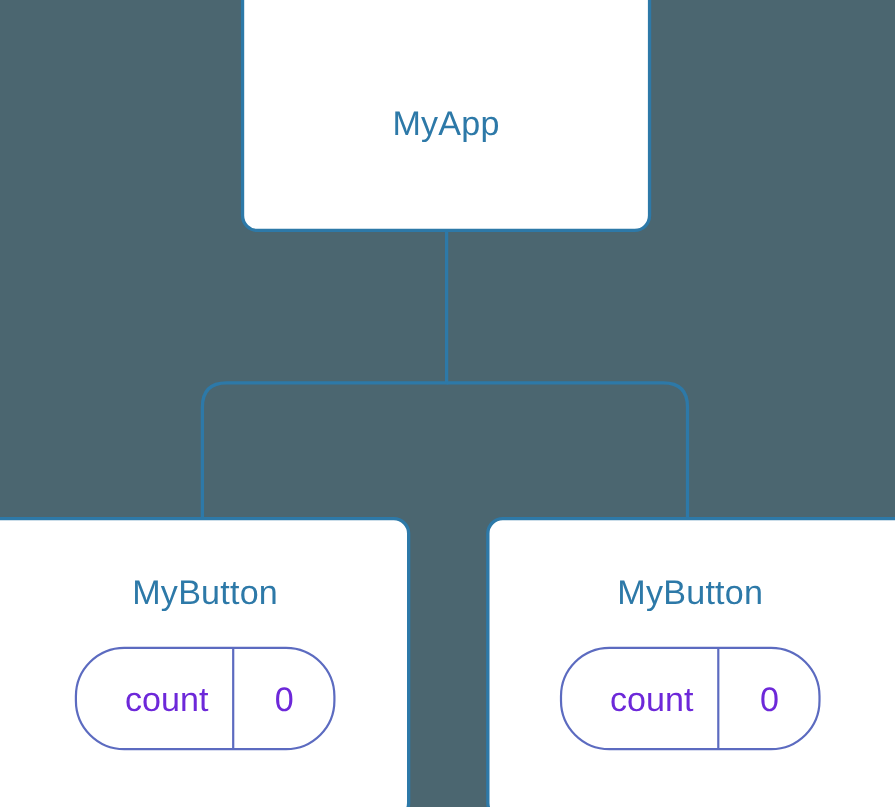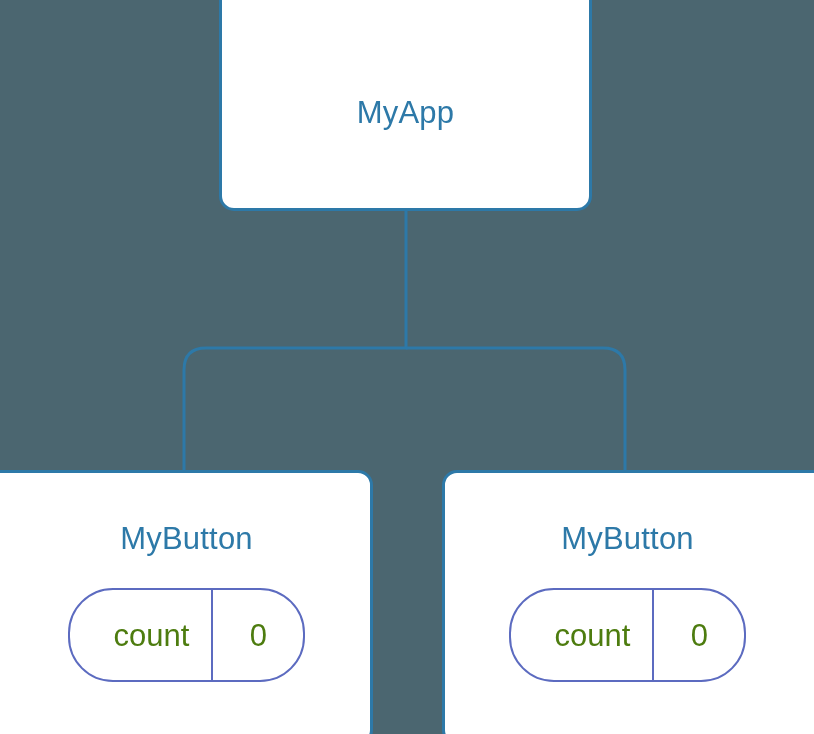--- a/index.html
+++ b/index.html
@@ -94,21 +94,21 @@
     overflow: hidden;
   }
   #node-btn-left  .state-pill { margin-left: 16px; }
   #node-btn-right .state-pill { margin-right: 17px; }
 
   .pill-key,
   .pill-value {
     display: flex;
     align-items: center;
     justify-content: center;
-    color: #4d7c0f;
+    color: #6d28d9;
     font-size: 31px;
     line-height: 1;
     white-space: nowrap;
   }
   .pill-key {
     padding: 0 22px 0 44px;
   }
   .pill-value {
     border-left: 2px solid #5c6bc0;
     min-width: 46px;

